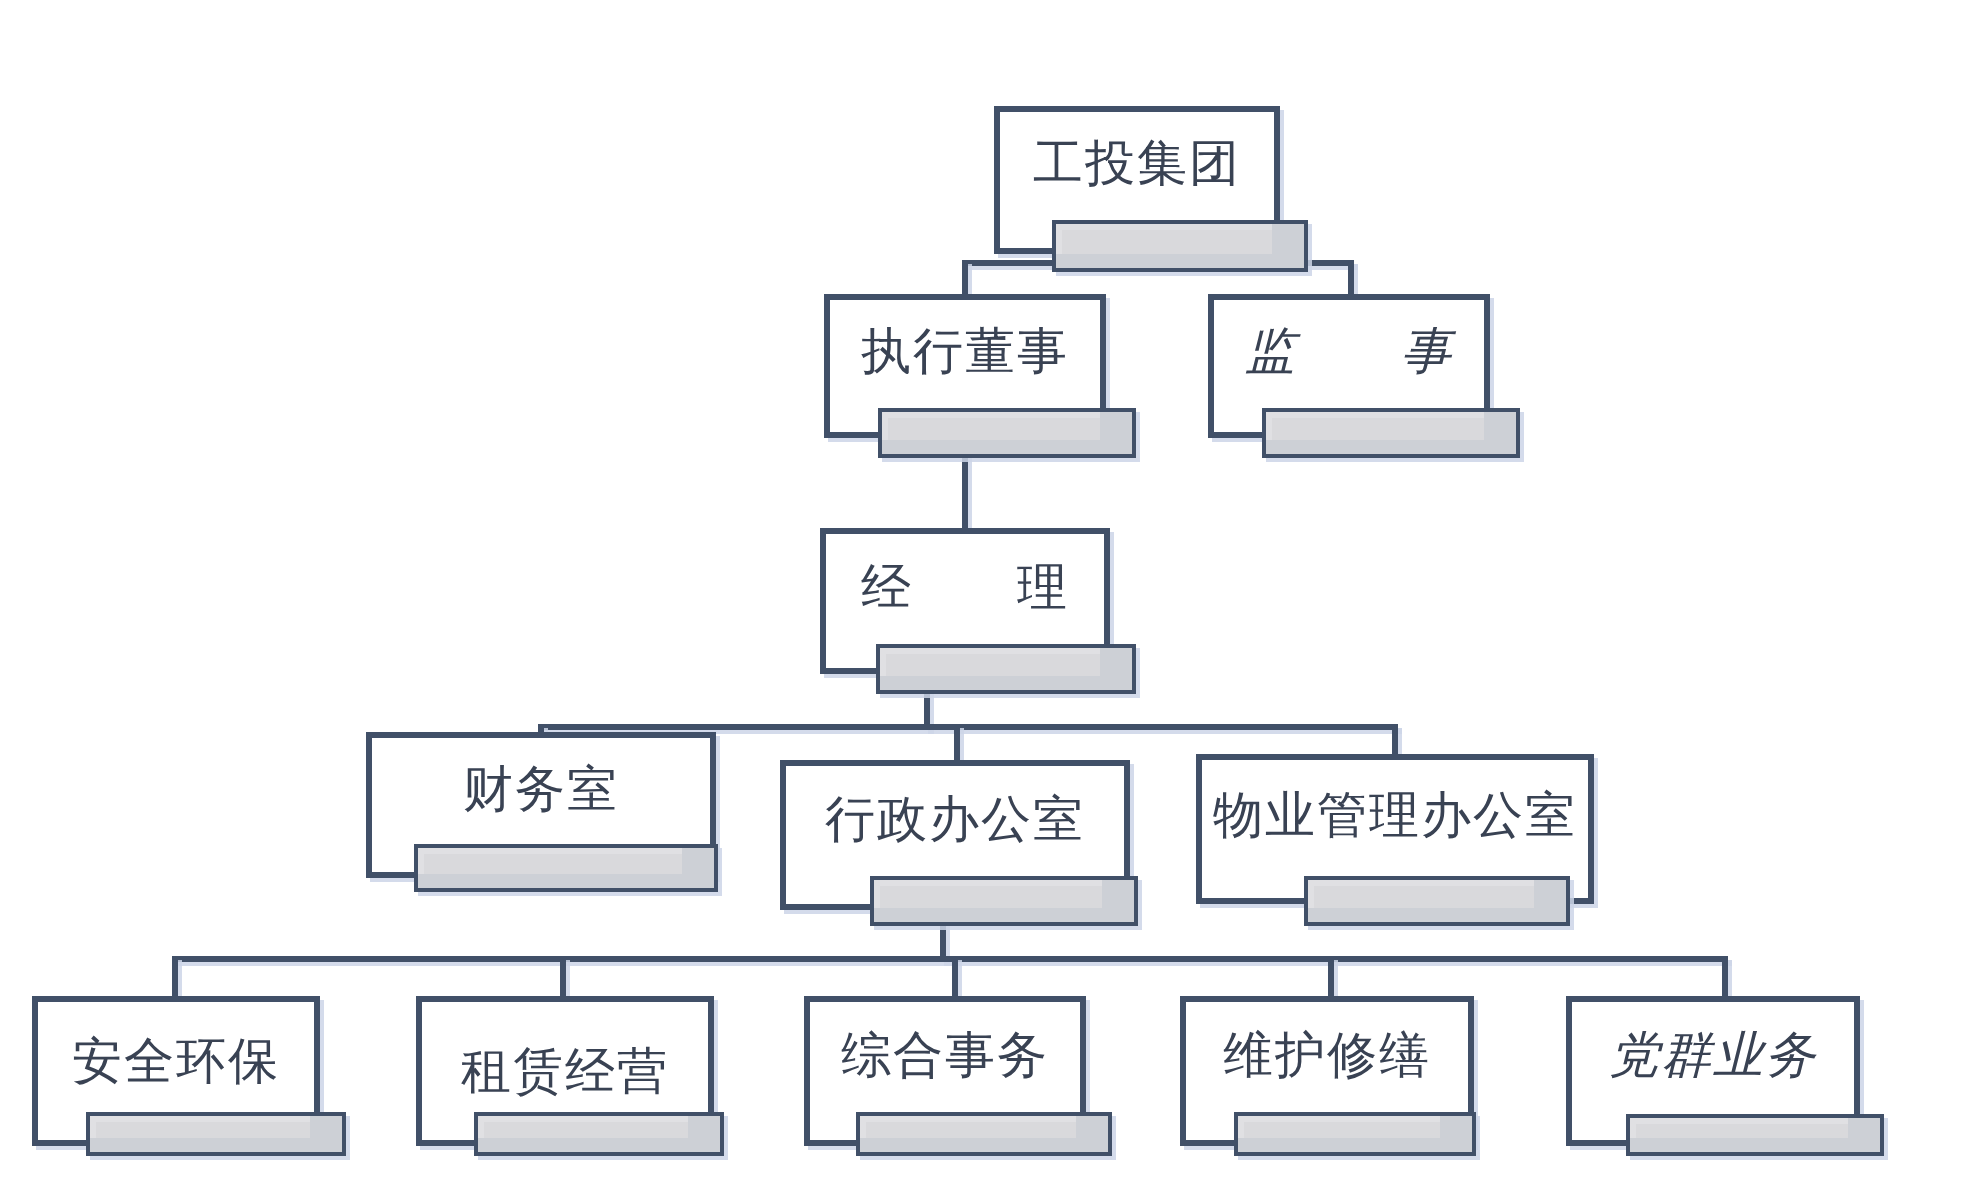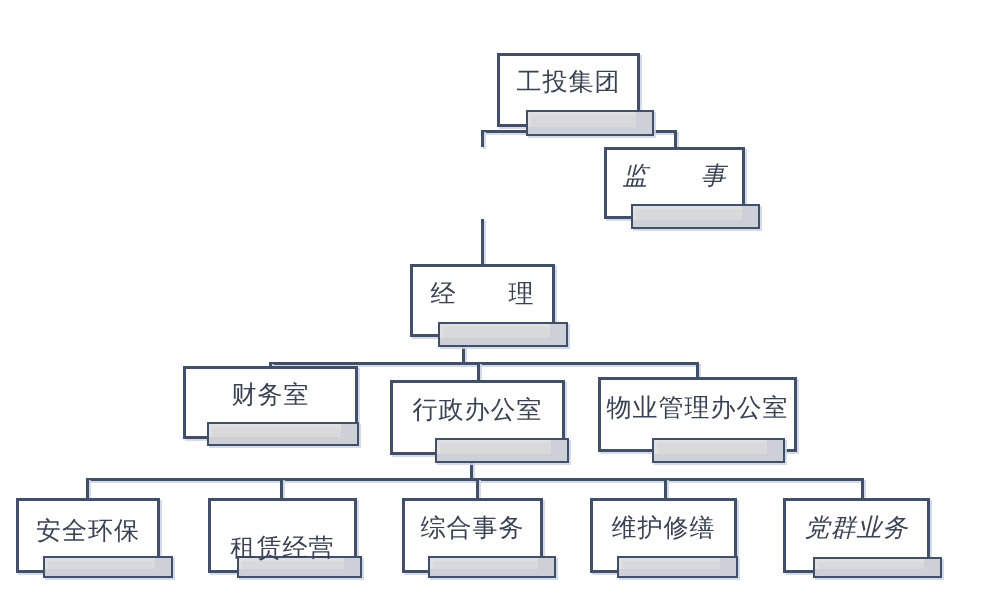--- a/index.html
+++ b/index.html
@@ -83,20 +83,25 @@
       <div class="connector" style="left: 476px; top: 478px; width: 3px; height: 20px;"></div>
       <div class="connector" style="left: 664px; top: 478px; width: 3px; height: 20px;"></div>
       <div class="connector" style="left: 861px; top: 478px; width: 3px; height: 20px;"></div>
     </div>
   <div id="node-layer">
       <div class="org-node" style="left: 497px; top: 29px; width: 143px; height: 74px; margin-top: 24px;">
         <div class="node-box" style="left: 0px; top: 0px; width: 143px; height: 74px;"></div>
         <div class="node-bar" style="left: 29px; top: 57px; width: 128px; height: 26px;"></div>
         <div class="node-label" style="left: 0px; top: 0px; width: 143px; height: 57px;">工投集团</div>
       </div>
+      <div class="org-node" style="left: 412px; top: 147px; width: 141px; height: 72px;">
+        <div class="node-box" style="left: 0px; top: 0px; width: 141px; height: 72px;"></div>
+        <div class="node-bar" style="left: 27px; top: 57px; width: 129px; height: 25px;"></div>
+        <div class="node-label" style="left: 0px; top: 0px; width: 141px; height: 57px;">执行董事</div>
+      </div>
       <div class="org-node" style="left: 604px; top: 147px; width: 159px; height: 72px; font-style: italic;">
         <div class="node-box" style="left: 0px; top: 0px; width: 141px; height: 72px;"></div>
         <div class="node-bar" style="left: 27px; top: 57px; width: 129px; height: 25px;"></div>
         <div class="node-label" style="left: 0px; top: 0px; width: 141px; height: 57px;">监　　事</div>
       </div>
       <div class="org-node" style="left: 410px; top: 264px; width: 145px; height: 73px;">
         <div class="node-box" style="left: 0px; top: 0px; width: 145px; height: 73px;"></div>
         <div class="node-bar" style="left: 28px; top: 58px; width: 130px; height: 25px;"></div>
         <div class="node-label" style="left: 0px; top: 0px; width: 145px; height: 58px; border-radius: 17px;">经　　理</div>
       </div>
@@ -116,21 +121,21 @@
         <div class="node-label" style="left: 0px; top: 0px; width: 199px; height: 61px;">物业管理办公室</div>
       </div>
       <div class="org-node" style="left: 16px; top: 498px; width: 144px; height: 75px;">
         <div class="node-box" style="left: 0px; top: 0px; width: 144px; height: 75px;"></div>
         <div class="node-bar" style="left: 27px; top: 58px; width: 130px; height: 22px;"></div>
         <div class="node-label" style="left: 0px; top: 0px; width: 144px; height: 64px;">安全环保</div>
       </div>
       <div class="org-node" style="left: 208px; top: 498px; width: 149px; height: 75px;">
         <div class="node-box" style="left: 0px; top: 0px; width: 149px; height: 75px;"></div>
         <div class="node-bar" style="left: 29px; top: 58px; width: 125px; height: 22px;"></div>
-        <div class="node-label" style="left: 0px; top: 16px; width: 149px; height: 67px;">租赁经营</div>
+        <div class="node-label" style="left: 0px; top: 4px; width: 149px; height: 67px;">租赁经营</div>
       </div>
       <div class="org-node" style="left: 402px; top: 498px; width: 141px; height: 75px;">
         <div class="node-box" style="left: 0px; top: 0px; width: 141px; height: 75px;"></div>
         <div class="node-bar" style="left: 26px; top: 58px; width: 128px; height: 22px;"></div>
         <div class="node-label" style="left: 0px; top: 0px; width: 141px; height: 58px;">综合事务</div>
       </div>
       <div class="org-node" style="left: 590px; top: 498px; width: 147px; height: 75px;">
         <div class="node-box" style="left: 0px; top: 0px; width: 147px; height: 75px;"></div>
         <div class="node-bar" style="left: 27px; top: 58px; width: 121px; height: 22px;"></div>
         <div class="node-label" style="left: 0px; top: 0px; width: 147px; height: 58px;">维护修缮</div>

